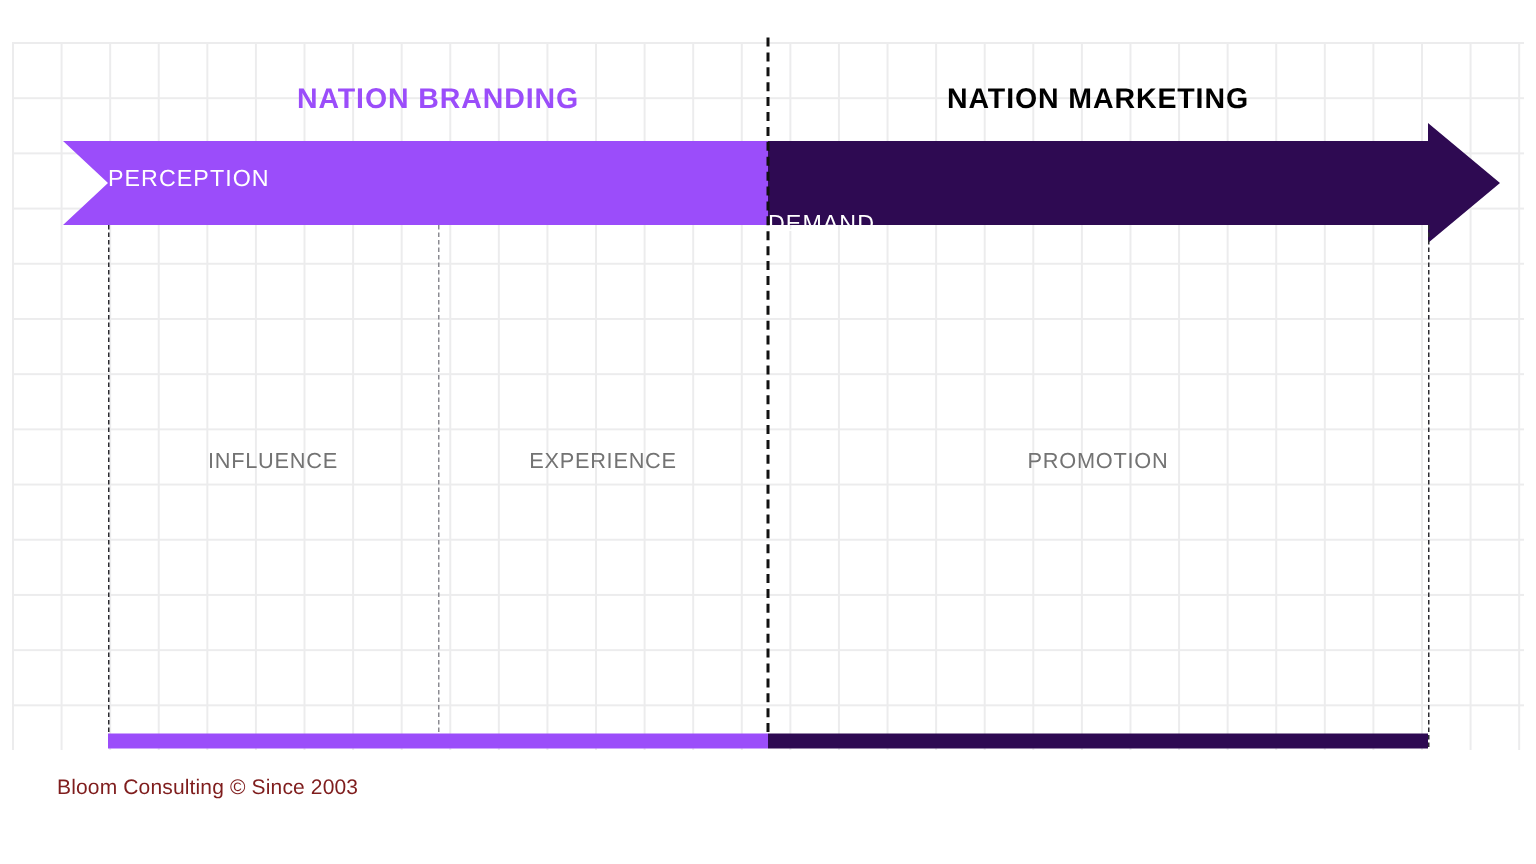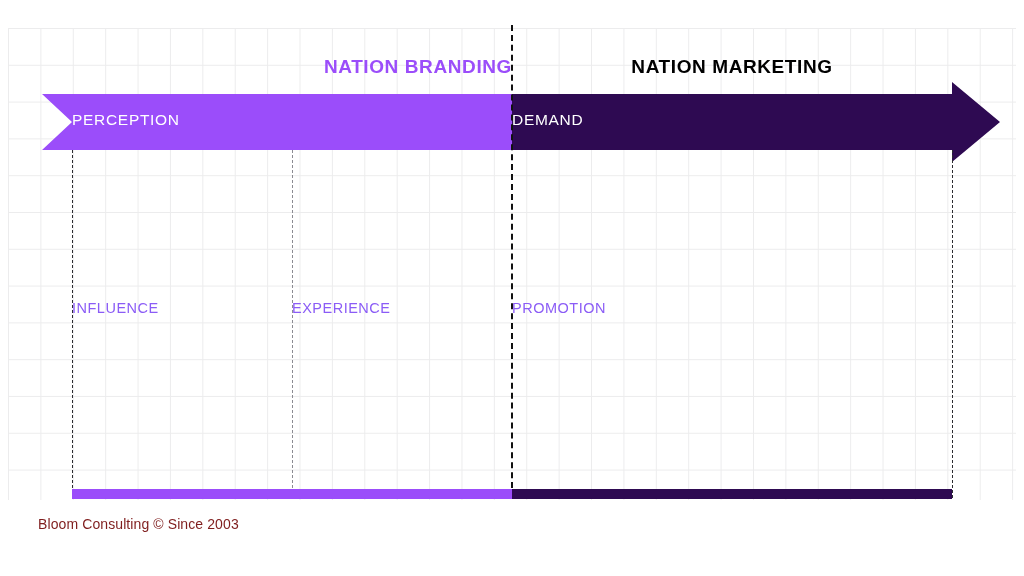--- a/index.html
+++ b/index.html
@@ -51,21 +51,20 @@
     font-size: 19px;
     font-weight: bold;
     letter-spacing: 0.6px;
     text-align: center;
     white-space: nowrap;
   }
   #heading-branding {
     left: 72px;
     width: 440px;
     color: #9b4dfa;
-    text-align: right;
   }
   #heading-marketing {
     left: 512px;
     width: 440px;
     color: #000000;
   }
 
   
   .bar-label {
     position: absolute;
@@ -77,29 +76,31 @@
     text-align: left;
     white-space: nowrap;
   }
   #label-perception {
     left: 72px;
     width: 440px;
   }
   #label-demand {
     left: 512px;
     width: 440px;
+    margin-top: 30px;
   }
 
   
   .sub-label {
     position: absolute;
     top: 300px;
     font-size: 14.5px;
     letter-spacing: 0.5px;
-    color: #8b5cf6;
+    color: #737373;
+    text-align: center;
     white-space: nowrap;
   }
   #label-influence {
     left: 72px;
     width: 220px;
   }
   #label-experience {
     left: 292px;
     width: 220px;
   }

